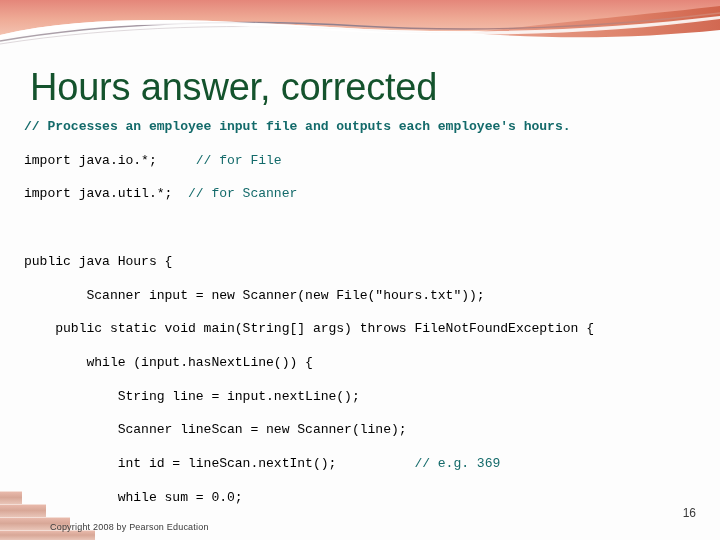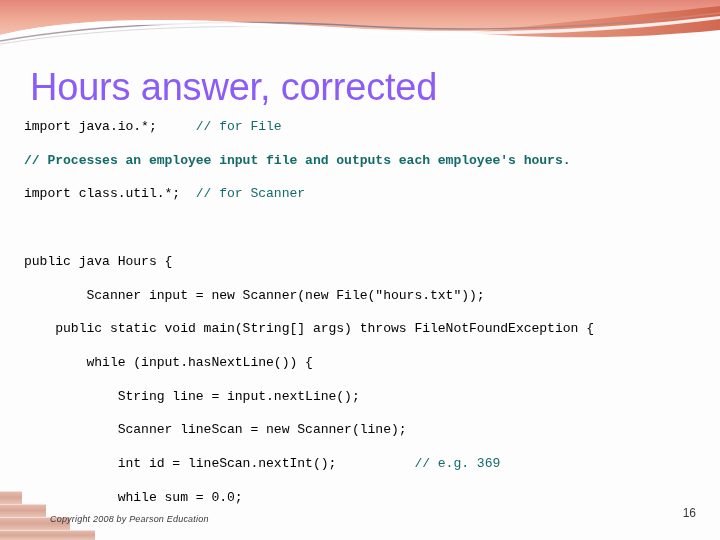--- a/index.html
+++ b/index.html
@@ -30,21 +30,21 @@
   #banner svg { display: block; }
 
   
   #title {
     position: absolute;
     left: 30px;
     top: 39px;
     width: 660px;
     font-size: 38px;
     line-height: 46px;
-    color: #8b5cf6;
+    color: #14532d;
     font-weight: normal;
     letter-spacing: -0.2px;
     white-space: nowrap;
   }
 
   
   #code {
     position: absolute;
     left: 24px;
     top: 106px;
@@ -75,26 +75,25 @@
   }
   #blk1 { left: 0px;  bottom: 36px; width: 22px; height: 12px; }
   #blk2 { left: 0px;  bottom: 23px; width: 46px; height: 12px; }
   #blk3 { left: 0px;  bottom: 10px; width: 70px; height: 12px; }
   #blk4 { left: 0px;  bottom: 0px;  width: 95px; height: 9px;  }
 
   
   #copyright {
     position: absolute;
     left: 50px;
-    bottom: 16px;
+    bottom: 8px;
     font-size: 9px;
     color: #3a3a3a;
     letter-spacing: 0.2px;
     font-family: "Liberation Sans", sans-serif;
-    font-style: italic;
   }
   #pagenum {
     position: absolute;
     right: 24px;
     bottom: 20px;
     font-size: 12px;
     color: #3a3a3a;
     font-family: "Liberation Sans", sans-serif;
   }
 </style>
@@ -130,23 +129,23 @@
       <path d="M0,41 C110,22 240,19 360,26 C480,33 610,27 720,13" fill="none" stroke="url(#gradC)" stroke-width="1.4"></path>
 
       <path d="M0,44 C115,26 245,23 362,30 C482,37 612,31 720,17" fill="none" stroke="#c9bfc4" stroke-width="0.8" opacity="0.75"></path>
 
       <path d="M330,27 C210,20 95,13 0,35 L0,39 C100,18 215,25 335,31 C470,39 605,34 720,19 L720,16 C600,30 470,36 330,27 Z" fill="#ffffff" opacity="0.85"></path>
     </svg>
   </div>
 
   <h1 id="title">Hours answer, corrected</h1>
 
-  <pre id="code"><span class="ln"><span>import java.io.*;     </span><span class="cmt">// for File</span></span>
-<span class="ln"><span class="cm">// Processes an employee input file and outputs each employee's hours.</span></span>
-<span class="ln"><span>import class.util.*;  </span><span class="cmt">// for Scanner</span></span>
+  <pre id="code"><span class="ln"><span class="cm">// Processes an employee input file and outputs each employee's hours.</span></span>
+<span class="ln"><span>import java.io.*;     </span><span class="cmt">// for File</span></span>
+<span class="ln"><span>import java.util.*;  </span><span class="cmt">// for Scanner</span></span>
 <span class="ln"><span></span>&nbsp;</span>
 <span class="ln"><span>public java Hours {</span></span>
 <span class="ln"><span>        Scanner input = new Scanner(new File("hours.txt"));</span></span>
 <span class="ln"><span>    public static void main(String[] args) throws FileNotFoundException {</span></span>
 <span class="ln"><span>        while (input.hasNextLine()) {</span></span>
 <span class="ln"><span>            String line = input.nextLine();</span></span>
 <span class="ln"><span>            Scanner lineScan = new Scanner(line);</span></span>
 <span class="ln"><span>            int id = lineScan.nextInt();          </span><span class="cmt">// e.g. 369</span></span>
 <span class="ln"><span>            while sum = 0.0;</span></span>
 

